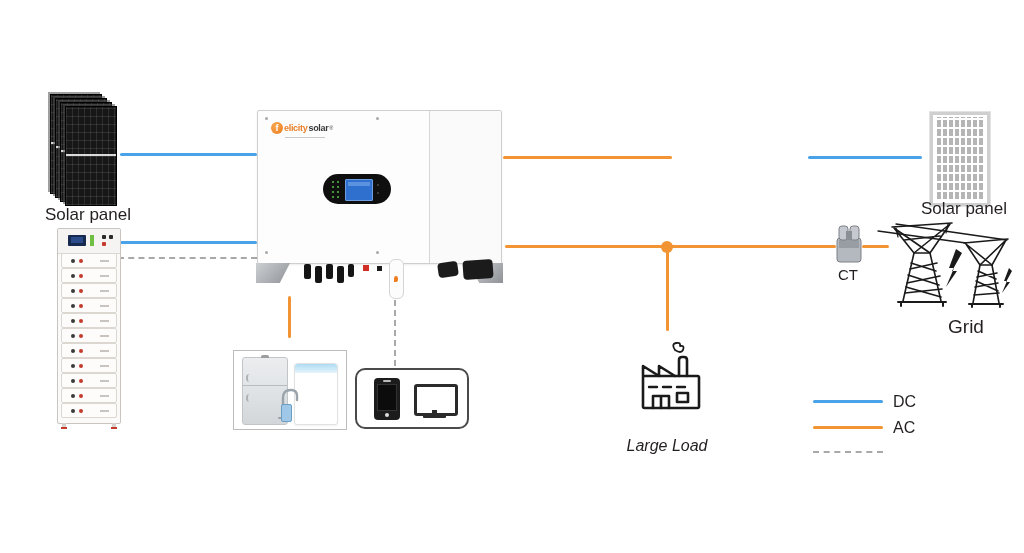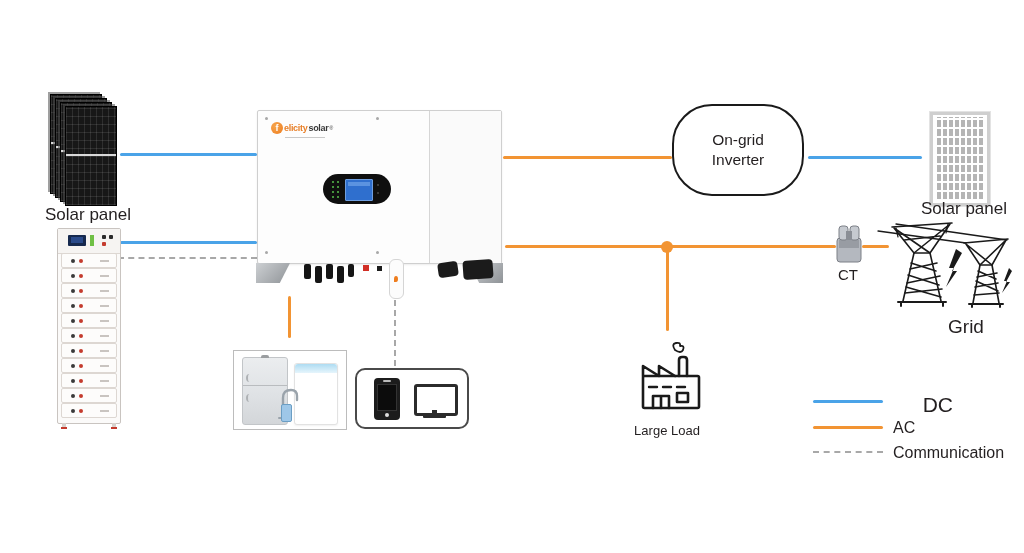--- a/index.html
+++ b/index.html
@@ -254,24 +254,20 @@
     <div class="mc4" style="left:68px;top:153px;width:7px;height:15px;"></div>
     <div class="mc4" style="left:79px;top:155px;width:7px;height:17px;"></div>
     <div class="mc4" style="left:90px;top:153px;width:6px;height:13px;"></div>
     <div class="red-sq" style="left:105px;top:154px;"></div>
     <div class="blk-sq" style="left:119px;top:155px;"></div>
     <div class="conn-big" style="left:180px;top:151px;width:20px;height:15px;transform:rotate(-8deg);"></div>
     <div class="conn-big" style="left:205px;top:149px;width:30px;height:19px;transform:rotate(-4deg);"></div>
     <div class="dongle"></div>
   </div>
 
-  <div class="ongrid">
-    <span>On-grid</span>
-    <span>Inverter</span>
-  </div>
 
   <div class="pv-flat">
     <div class="pv-flat-inner"></div>
   </div>
   <div class="lbl" style="left:894px;top:199px;width:140px;font-size:17px;">Solar panel</div>
 
   <div class="ct">
     <svg width="30" height="40" viewBox="0 0 30 40">
       <rect x="3" y="14" width="24" height="24" rx="3" fill="#b4b8bf" stroke="#7c8087" stroke-width="1"></rect>
       <rect x="5" y="16" width="20" height="8" fill="#989ca3"></rect>
@@ -313,21 +309,21 @@
     <svg width="80" height="78" viewBox="0 0 80 78" fill="none" stroke="#1a1a1a" stroke-width="2.6" stroke-linejoin="round" stroke-linecap="round">
       <path d="M45,10 q-4,-6 1,-7 q5,-1 4,3 q5,-1 3,4 q-2,4 -8,0 Z" stroke-width="1.8"></path>
       <path d="M49,36 V20 q0,-3 3,-3 h2 q3,0 3,3 V36"></path>
       <rect x="13" y="36" width="56" height="32" rx="1.5"></rect>
       <path d="M13,36 V26 L29,36 M29,36 V26 L45,36"></path>
       <path d="M19,47 h8 M33,47 h8 M47,47 h8" stroke-width="2.4"></path>
       <path d="M23,68 V56 h16 V68 M31,56 V68"></path>
       <rect x="47" y="53" width="11" height="9"></rect>
     </svg>
   </div>
-  <div class="lbl" style="left:597px;top:423px;width:140px;font-size:13px;">Large Load</div>
+  <div class="lbl" style="left:597px;top:437px;width:140px;font-size:16px;font-style:italic;">Large Load</div>
 
   <div class="backup-box">
     <div class="fridge">
         <span class="h1"></span>
         <span class="h2"></span>
       </div>
     <div class="purifier">
       <div class="faucet">
         <svg width="22" height="36" viewBox="0 0 22 36" fill="none" stroke="#9aa3ab" stroke-width="2.4" stroke-linecap="round">
           <path d="M6,34 V14 q0,-8 8,-8 q6,0 6,6 v4"></path>
@@ -342,21 +338,20 @@
     <div class="phone">
         <span class="scr"></span>
       </div>
     <div class="monitor">
         <span class="stem"></span>
         <span class="base"></span>
       </div>
   </div>
 
   <div class="legend-line" style="left:813px;top:400px;background:#4AA3E8;"></div>
-  <div class="lbl" style="left:893px;top:393px;width:60px;text-align:right;font-size:21px;">DC</div>
+  <div class="lbl" style="left:893px;top:393px;width:60px;text-align:left;font-size:16px;">DC</div>
 
   <div class="legend-line" style="left:813px;top:426px;background:#F29433;"></div>
   <div class="lbl" style="left:893px;top:419px;width:60px;text-align:left;font-size:16px;">AC</div>
 
   <div class="legend-dash" style="left:813px;top:451px;"></div>
-  <div class="lbl" style="left:893px;top:444px;width:130px;text-align:left;font-size:16px;">Communication</div>
 
 </div>
 
 </body></html>

